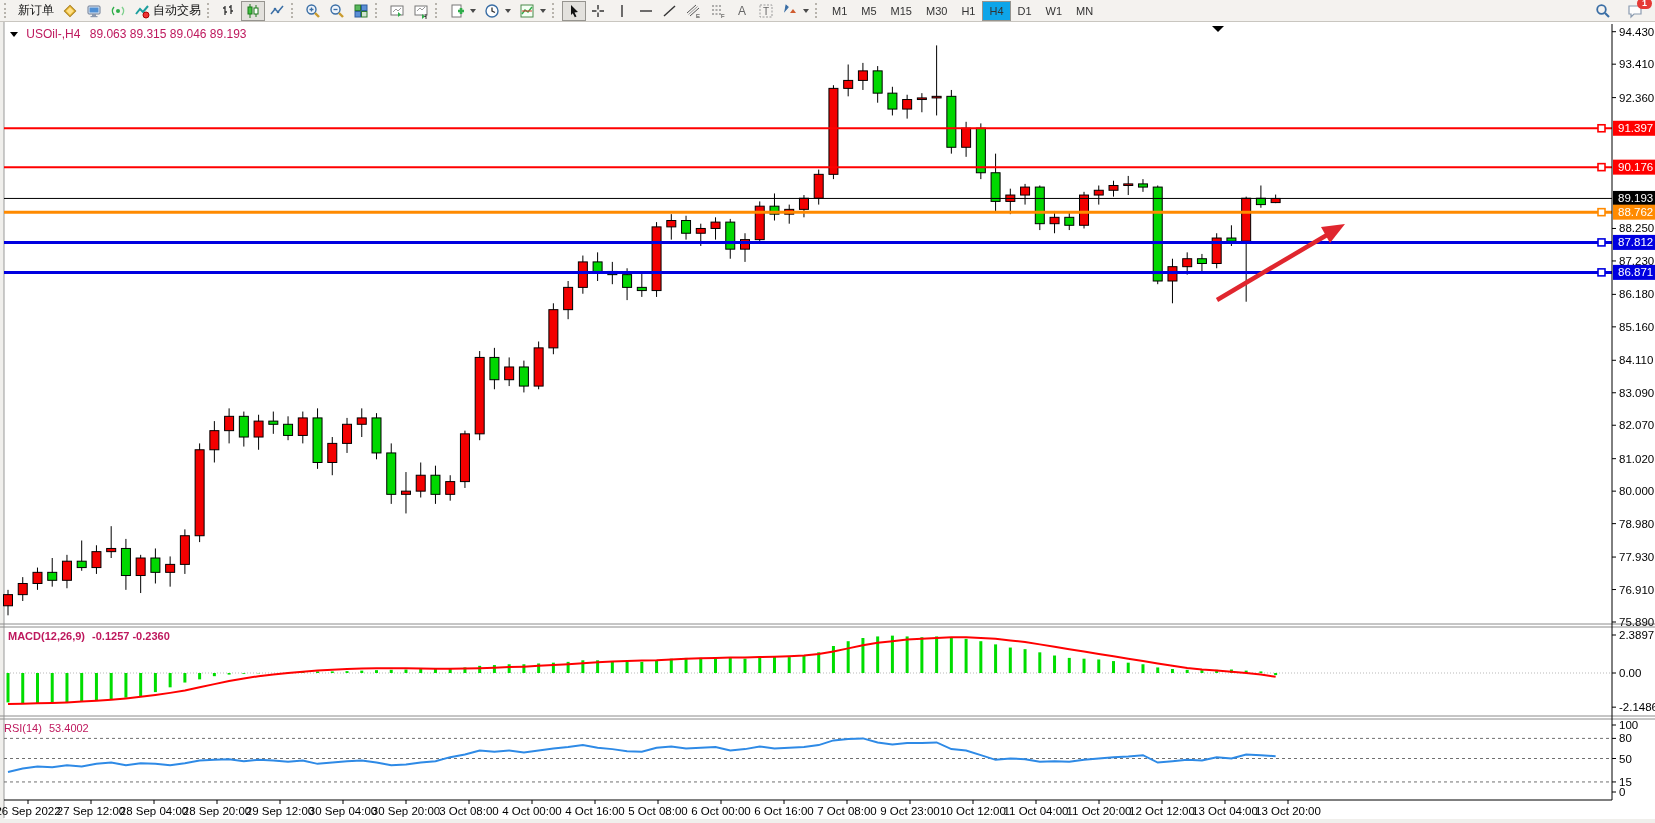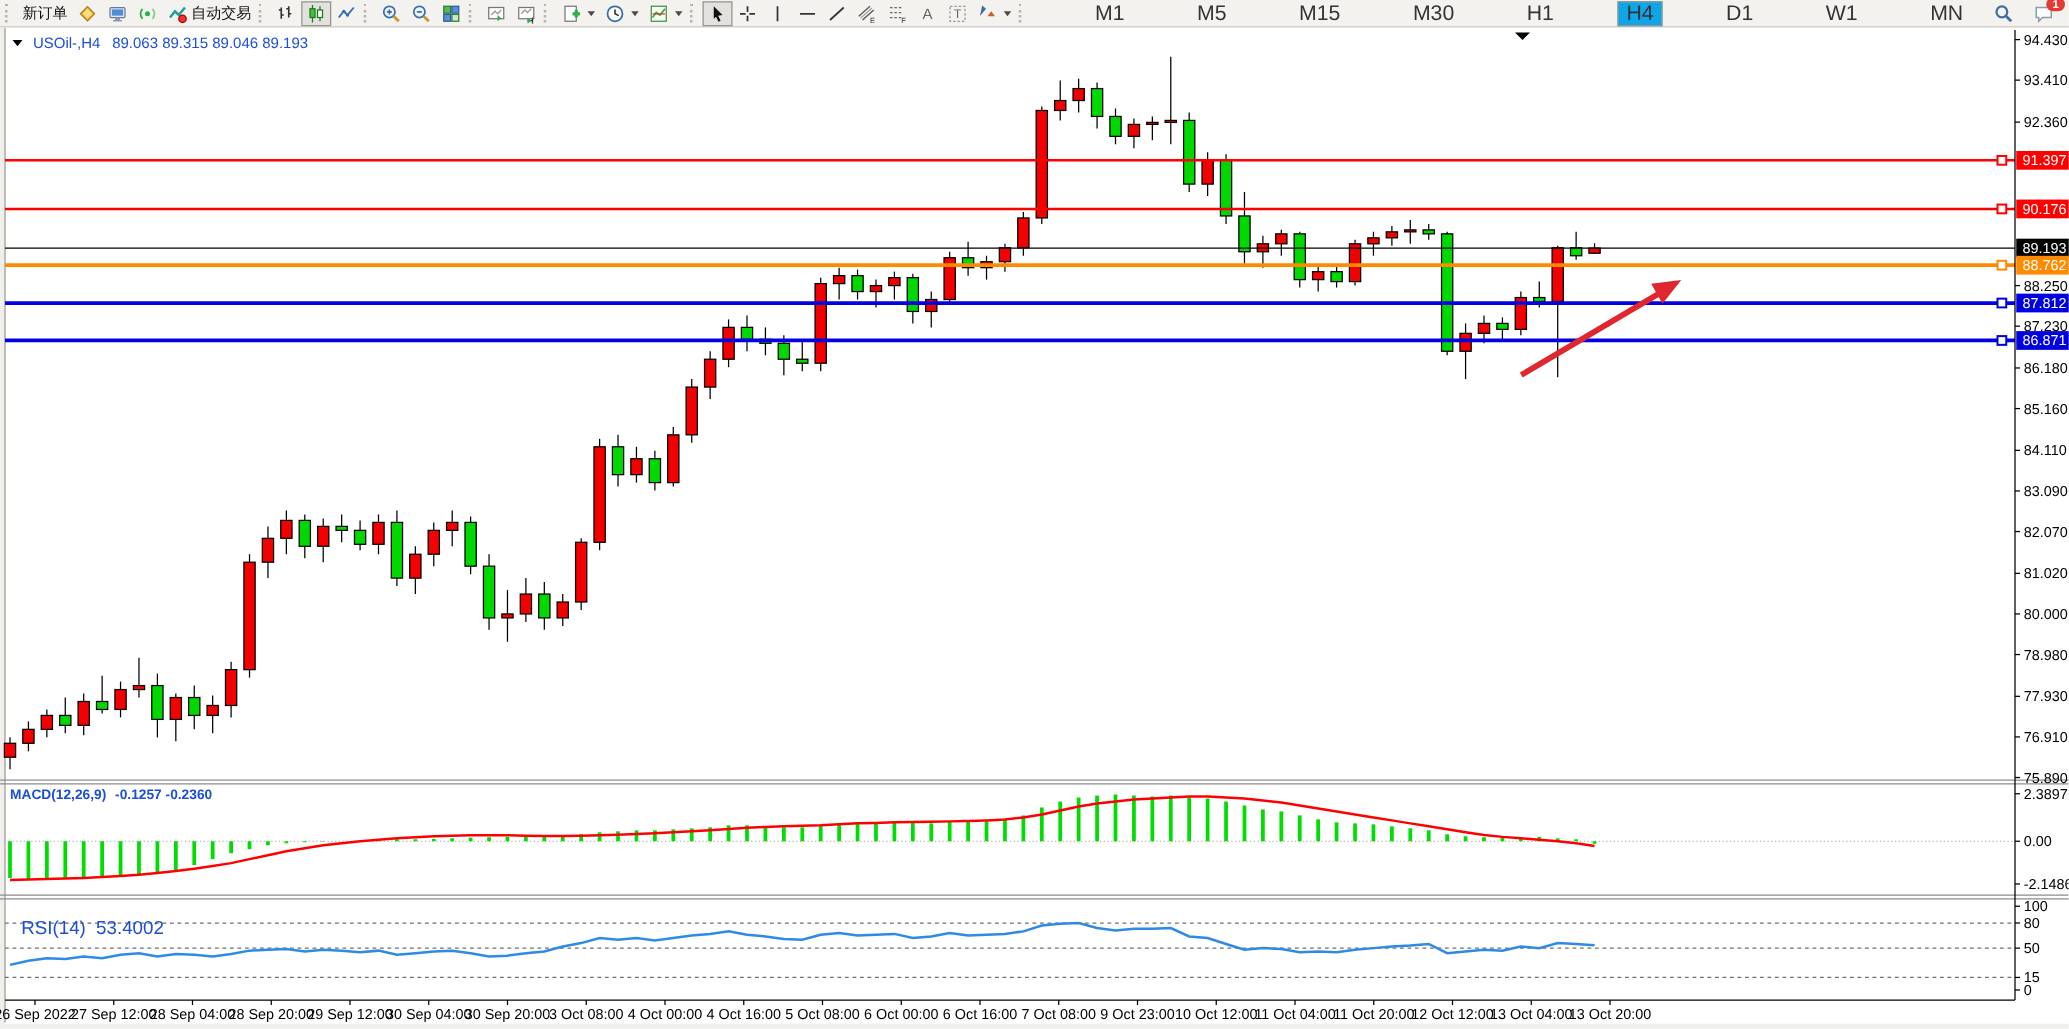--- a/index.html
+++ b/index.html
@@ -8,33 +8,33 @@
   .toolbar{position:absolute;left:0;top:0;width:1655px;height:22px;background:#f4f2ef;
     border-bottom:1px solid #c9c6c0;display:flex;align-items:center;padding:0 2px;box-sizing:border-box;}
   .tgroup{display:flex;align-items:center;height:22px;}
   .handle{width:4px;height:15px;border-left:2px dotted #b7b3ac;margin:0 4px 0 2px;}
   .tbtn{height:20px;min-width:20px;display:flex;align-items:center;justify-content:center;gap:3px;
     padding:0 3px;border:1px solid transparent;font-size:12px;color:#111;cursor:default;box-sizing:border-box;}
   .tbtn.active{background:#e3e1dd;border:1px solid #96948f;}
   .tbtn .lbl{white-space:nowrap;}
   .caret{width:0;height:0;border-left:3.5px solid transparent;border-right:3.5px solid transparent;
     border-top:4px solid #4a4a4a;margin-left:2px;}
-  .tf{font-size:17px;color:#333;padding:0 6px;height:20px;margin-left:44px;}
+  .tf{font-size:11px;color:#333;padding:0 6px;height:20px;}
   .tf.active{background:#0ea5e9;border:1px solid #96948f;}
   .tb-right{margin-left:auto;display:flex;align-items:center;padding-right:6px;gap:8px;}
   .chatwrap{position:relative;}
   .badge{position:absolute;top:-4px;right:-6px;background:#e53935;color:#fff;border-radius:8px;
     font-size:9px;line-height:11px;min-width:11px;text-align:center;padding:0 2px;font-weight:bold;}
   
-  .overlay{position:absolute;font-size:12px;color:#1d4ed8;white-space:nowrap;z-index:5;}
+  .overlay{position:absolute;font-size:12px;color:#be185d;white-space:nowrap;z-index:5;}
   #chart-title{left:10px;top:27px;}
   #chart-title .tri{display:inline-block;width:0;height:0;border-left:4px solid transparent;
     border-right:4px solid transparent;border-top:5px solid #000;margin-right:5px;vertical-align:middle;}
   #macd-label{left:8px;top:630px;font-size:11px;font-weight:bold;}
-  #rsi-label{left:17px;top:722px;font-size:15px;margin-top:12px;}
+  #rsi-label{left:4px;top:722px;font-size:11px;}
   svg text{font-family:"Liberation Sans",sans-serif;}
 </style>
 </head>
 <body>
 
 <div class="toolbar" id="toolbar">
     <div class="handle"></div>
     <div class="tgroup">
       <div class="tbtn">
         <span class="lbl">新订单</span>

